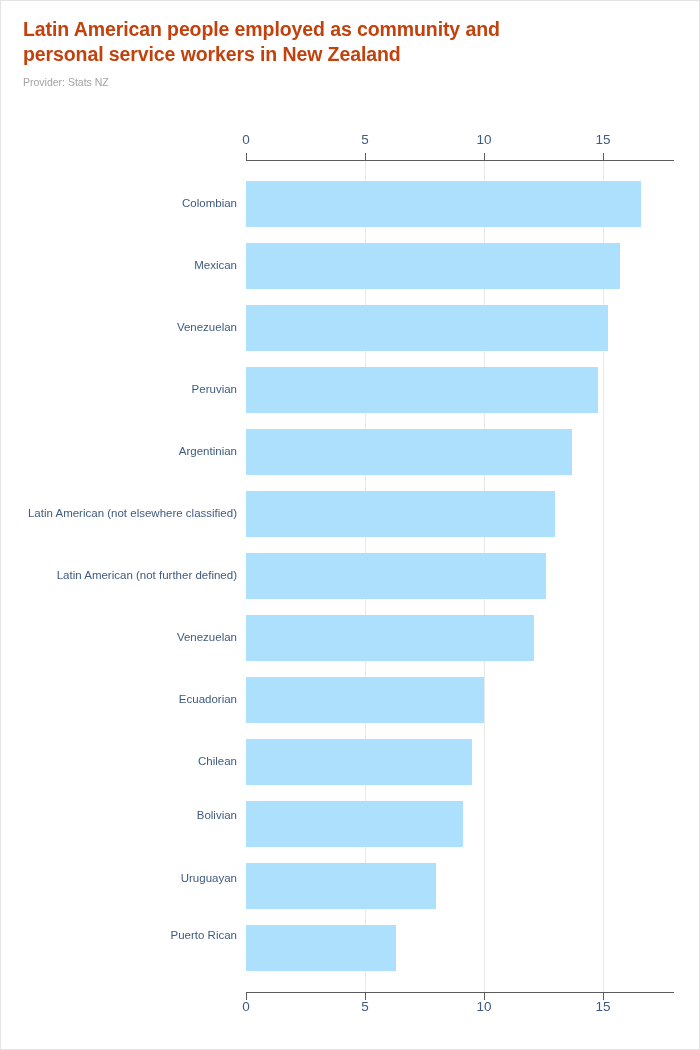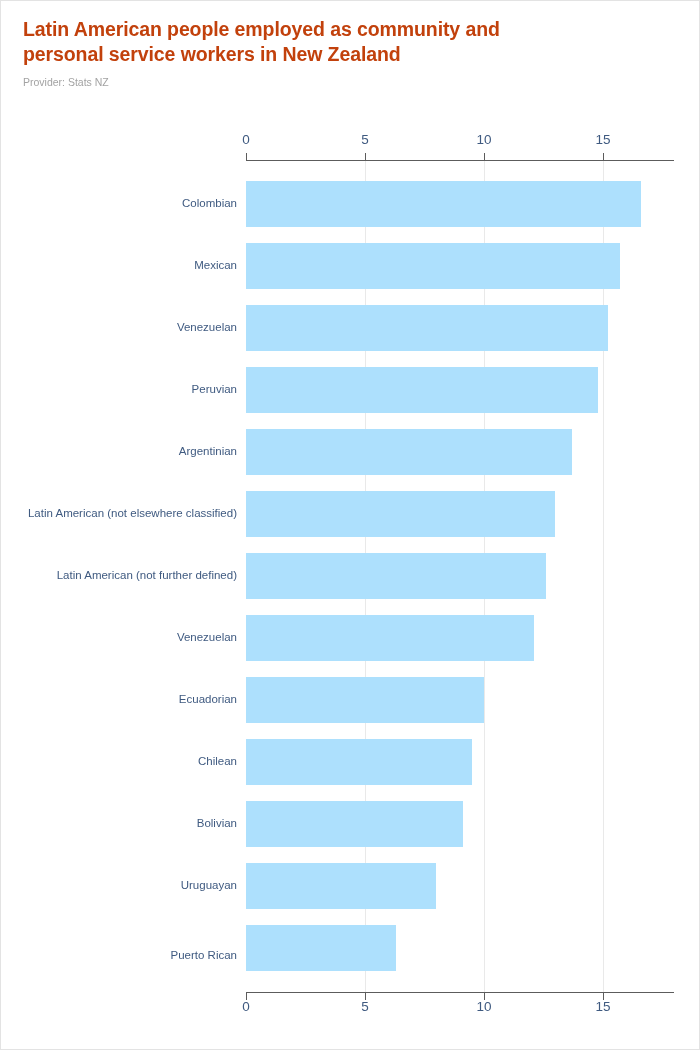--- a/index.html
+++ b/index.html
@@ -201,26 +201,26 @@
       </div>
       <div class="bar-row" style="top: 676px; height: 46px;">
         <div class="bar-label" style="top: 17px;">Ecuadorian</div>
         <div class="bar-rect" style="top: 0px; width: 238px; height: 46px; background: rgb(173, 224, 253);"></div>
       </div>
       <div class="bar-row" style="top: 738px; height: 46px;">
         <div class="bar-label" style="top: 17px;">Chilean</div>
         <div class="bar-rect" style="top: 0px; width: 226.1px; height: 46px; background: rgb(173, 224, 253);"></div>
       </div>
       <div class="bar-row" style="top: 800px; height: 46px;">
-        <div class="bar-label" style="top: 17px; padding-left: 16px;">Bolivian</div>
+        <div class="bar-label" style="top: 9px; padding-left: 16px;">Bolivian</div>
         <div class="bar-rect" style="top: 0px; width: 216.58px; height: 46px; background: rgb(173, 224, 253);"></div>
       </div>
       <div class="bar-row" style="top: 862px; height: 46px;">
-        <div class="bar-label" style="top: 17px; text-align: right;">Uruguayan</div>
+        <div class="bar-label" style="top: 10px; text-align: right;">Uruguayan</div>
         <div class="bar-rect" style="top: 0px; width: 190.4px; height: 46px; background: rgb(173, 224, 253);"></div>
       </div>
       <div class="bar-row" style="top: 924px; height: 46px;">
-        <div class="bar-label" style="top: 25px;">Puerto Rican</div>
+        <div class="bar-label" style="top: 5px;">Puerto Rican</div>
         <div class="bar-rect" style="top: 0px; width: 149.94px; height: 46px; background: rgb(173, 224, 253);"></div>
       </div>
     </div>
 
 </div>
 
 </body></html>

